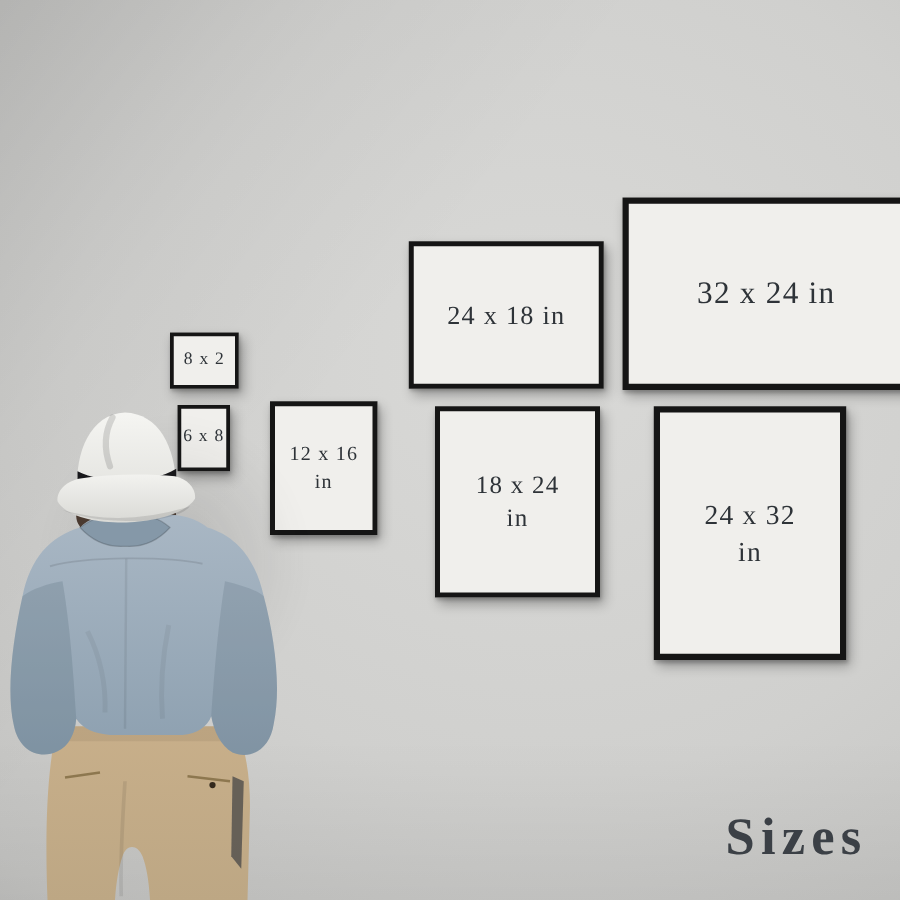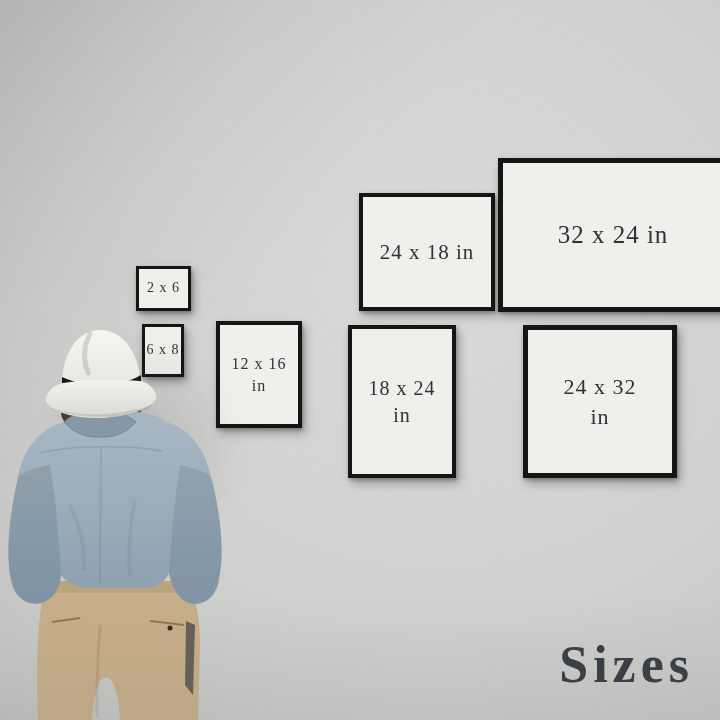--- a/index.html
+++ b/index.html
@@ -21,51 +21,51 @@
     display:flex;align-items:center;justify-content:center;
   }
   .frame-label{
     display:flex;flex-direction:column;align-items:center;line-height:1.35;
     color:var(--label-text,#2e3338);letter-spacing:1px;text-align:center;
   }
   .frame-label span:empty{display:none;}
 
   .f-8x6  {left:136px;top:266px;width:55px; height:45px; border-width:3px;font-size:14px;}
   .f-16x12{left:206px;top:233px;width:106px;height:77px; border-width:4px;font-size:17px;}
-  .f-24x18{left:327px;top:193px;width:136px;height:118px;border-width:4px;font-size:21px;margin-left:32px;}
+  .f-24x18{left:327px;top:193px;width:156px;height:118px;border-width:4px;font-size:21px;}
   .f-32x24{left:498px;top:158px;width:230px;height:154px;border-width:5px;font-size:25px;}
   .f-6x8  {left:142px;top:324px;width:42px; height:53px; border-width:3px;font-size:14px;}
   .f-12x16{left:216px;top:321px;width:86px; height:107px;border-width:4px;font-size:16px;}
-  .f-18x24{left:348px;top:325px;width:108px;height:153px;border-width:4px;font-size:20px;}
-  .f-24x32{left:523px;top:325px;width:154px;height:153px;border-width:5px;font-size:22px;}
+  .f-18x24{left:348px;top:325px;width:132px;height:153px;border-width:4px;font-size:20px;}
+  .f-24x32{left:523px;top:325px;width:154px;height:203px;border-width:5px;font-size:22px;}
 
   
   .man{position:absolute;left:0;top:325px;width:230px;height:395px;}
   .man-shadow{
     position:absolute;left:35px;top:10px;width:210px;height:230px;
     background:radial-gradient(closest-side, rgba(50,50,50,0.16), rgba(50,50,50,0.07) 55%, rgba(50,50,50,0) 100%);
     filter:blur(7px);
   }
   .man svg{position:absolute;left:0;top:0;}
 
   
   .sizes-title{
     position:absolute;right:26px;bottom:26px;
-    font-size:52px;font-weight:600;letter-spacing:5px;
+    font-size:42px;font-weight:600;letter-spacing:5px;
     color:var(--title-text,#3b4046);
   }
 </style>
 </head>
 <body>
 
 <div class="scene">
 
   <div class="frame f-8x6">
     <div class="frame-label">
-      <span>2 x 6</span>
+      <span>8 x 2</span>
 
     </div>
   </div>
   <div class="frame f-24x18">
     <div class="frame-label">
       <span>24 x 18 in</span>
 
     </div>
   </div>
   <div class="frame f-32x24">

